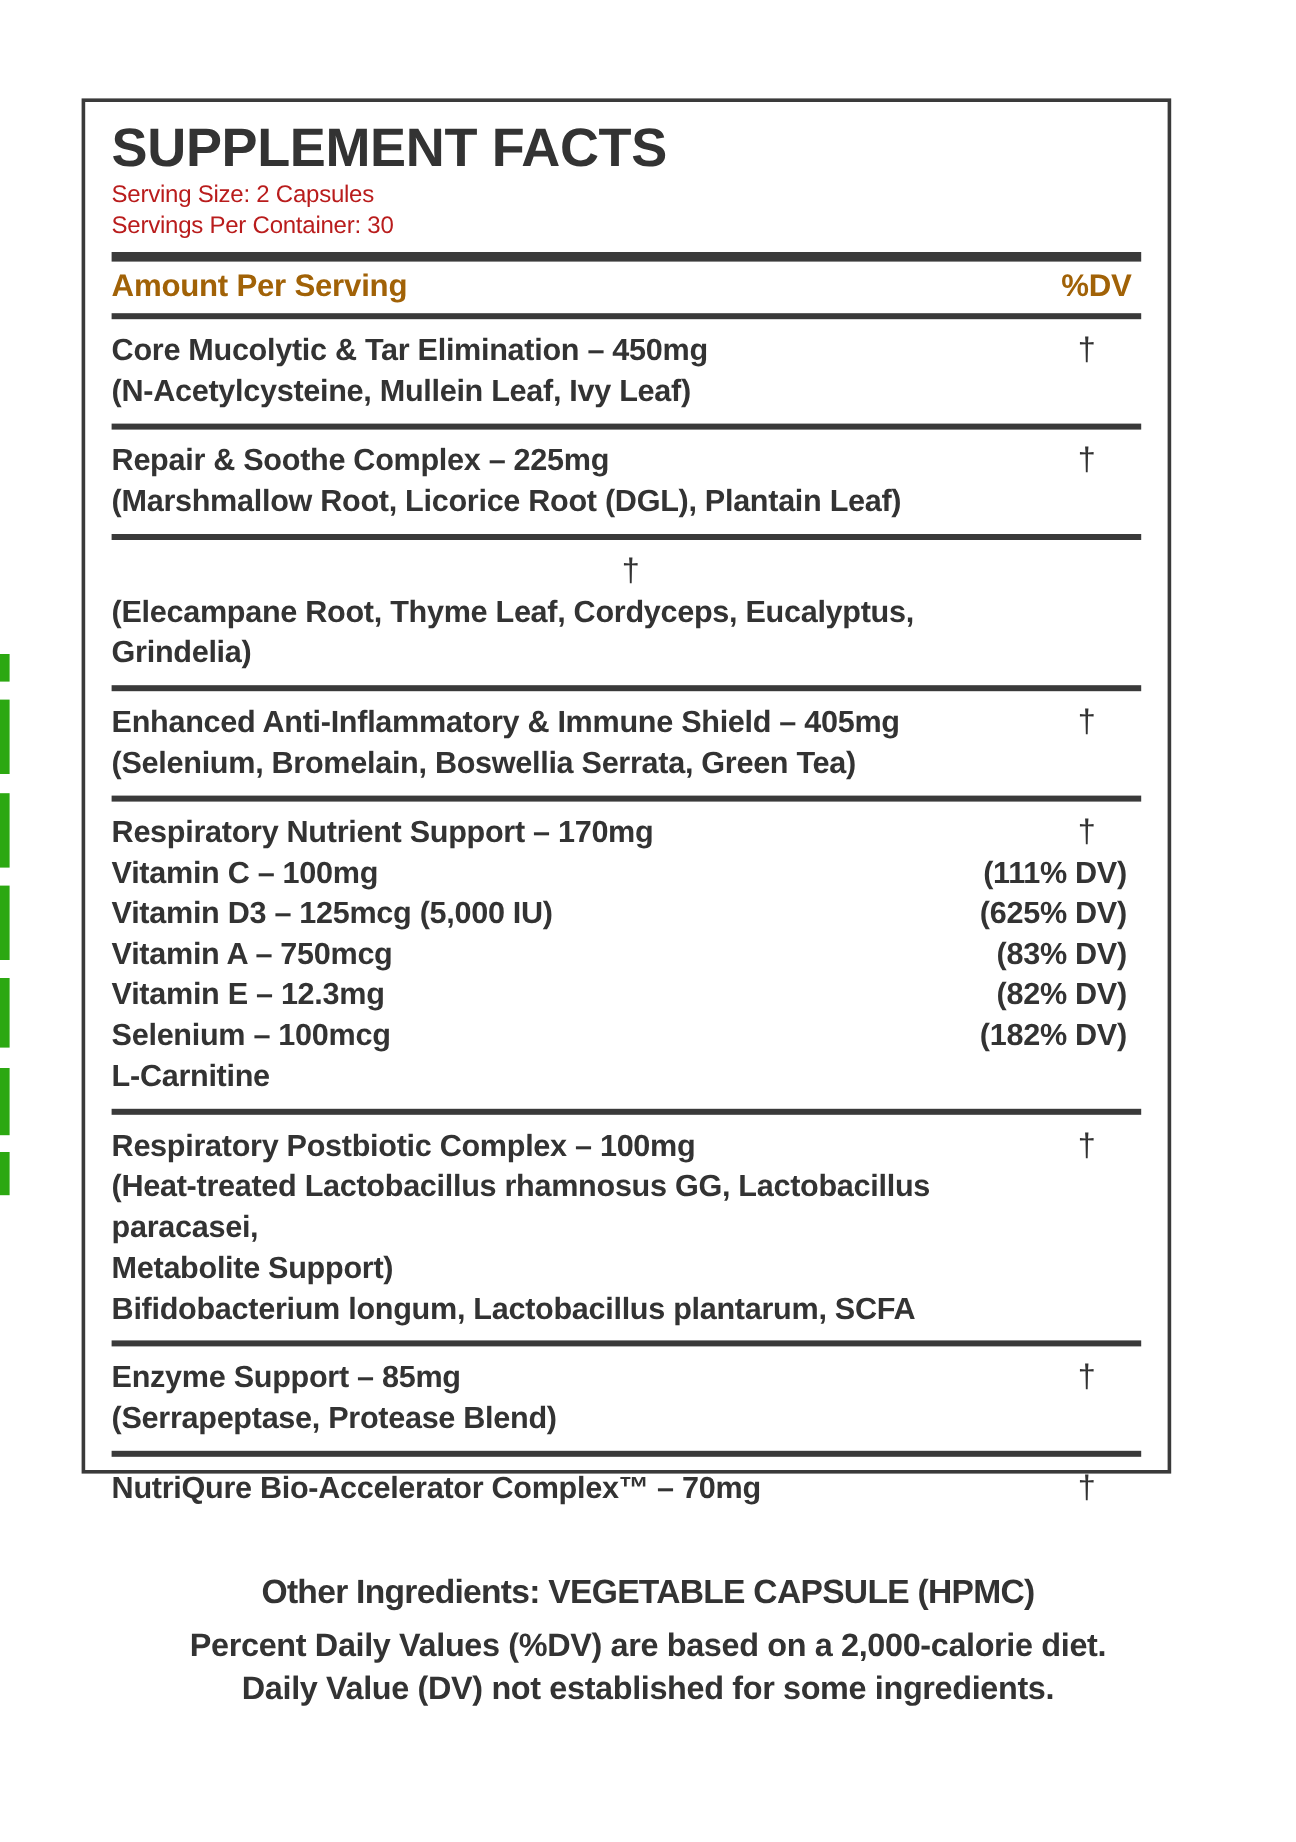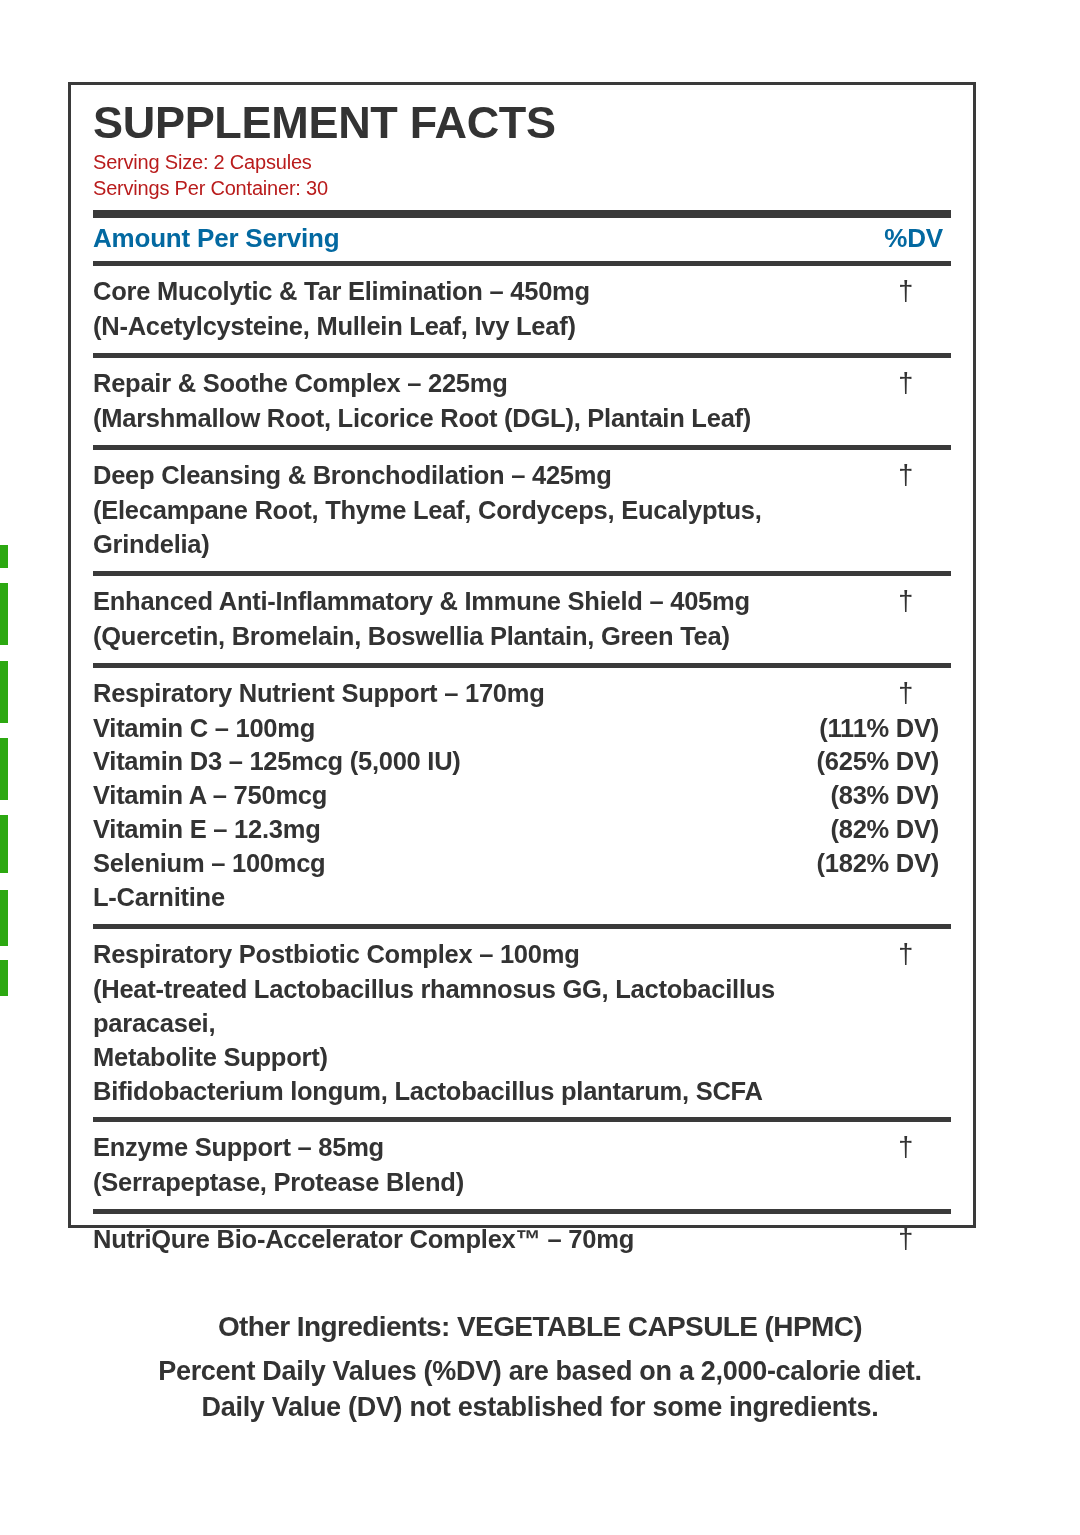--- a/index.html
+++ b/index.html
@@ -68,21 +68,21 @@
     height: 5px;
     background: #3a3a3a;
   }
 
   .hdr-row {
     display: flex;
     justify-content: space-between;
     align-items: baseline;
     font-size: 26px;
     font-weight: bold;
-    color: #0369a1;
+    color: #a16207;
     padding: 5px 0 7px 0;
     letter-spacing: -0.2px;
   }
   .hdr-row .dv-col { padding-right: 8px; }
 
   
   .block {
     padding: 8px 0 9px 0;
   }
   .line {
@@ -179,36 +179,35 @@
           <span class="val dagger">†</span>
         </div>
         <div class="line">
           <span class="label">(Marshmallow Root, Licorice Root (DGL), Plantain Leaf)</span>
           <span class="val dvval"></span>
         </div>
       </div>
       <div class="rule-med"></div>
       <div class="block">
         <div class="line">
-          <span class="label">Deep Cleansing &amp; Bronchodilation – 425mg</span>
           <span class="val dagger">†</span>
         </div>
         <div class="line">
           <span class="label">(Elecampane Root, Thyme Leaf, Cordyceps, Eucalyptus, Grindelia)</span>
           <span class="val dvval"></span>
         </div>
       </div>
       <div class="rule-med"></div>
       <div class="block">
         <div class="line">
           <span class="label">Enhanced Anti-Inflammatory &amp; Immune Shield – 405mg</span>
           <span class="val dagger">†</span>
         </div>
         <div class="line">
-          <span class="label">(Quercetin, Bromelain, Boswellia Plantain, Green Tea)</span>
+          <span class="label">(Selenium, Bromelain, Boswellia Serrata, Green Tea)</span>
           <span class="val dvval"></span>
         </div>
       </div>
       <div class="rule-med"></div>
       <div class="block">
         <div class="line">
           <span class="label">Respiratory Nutrient Support – 170mg</span>
           <span class="val dagger">†</span>
         </div>
         <div class="line">

